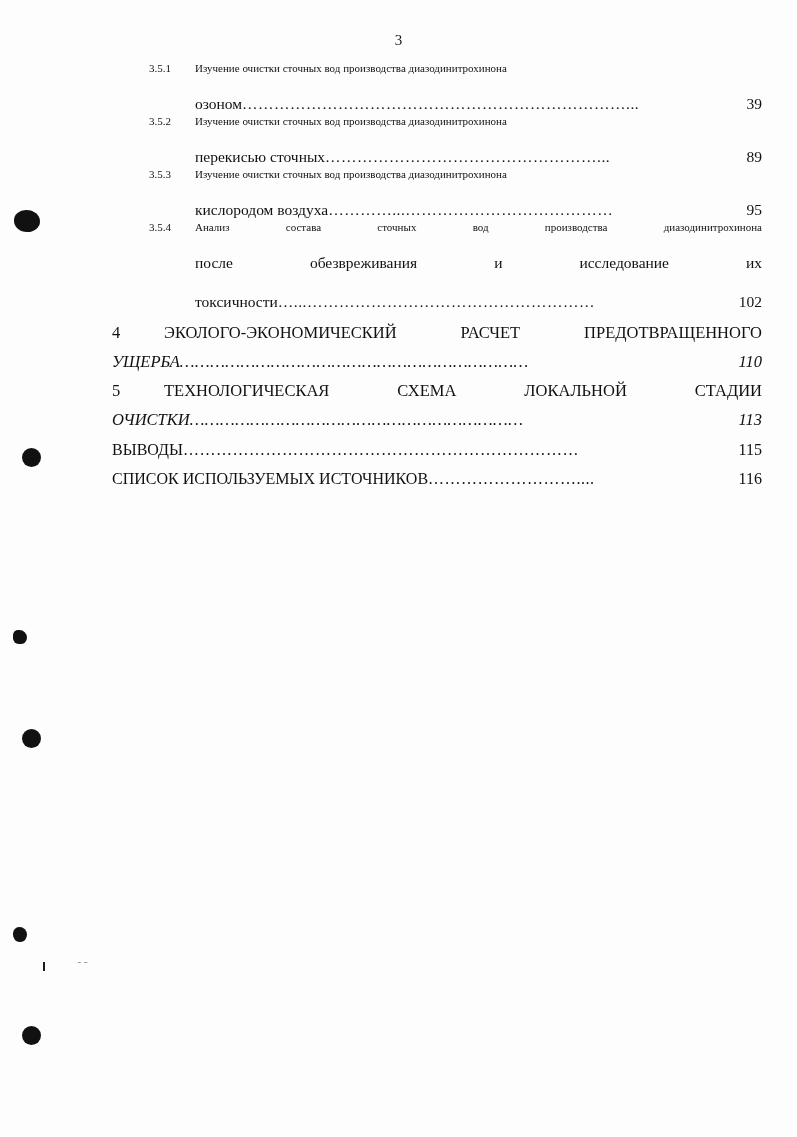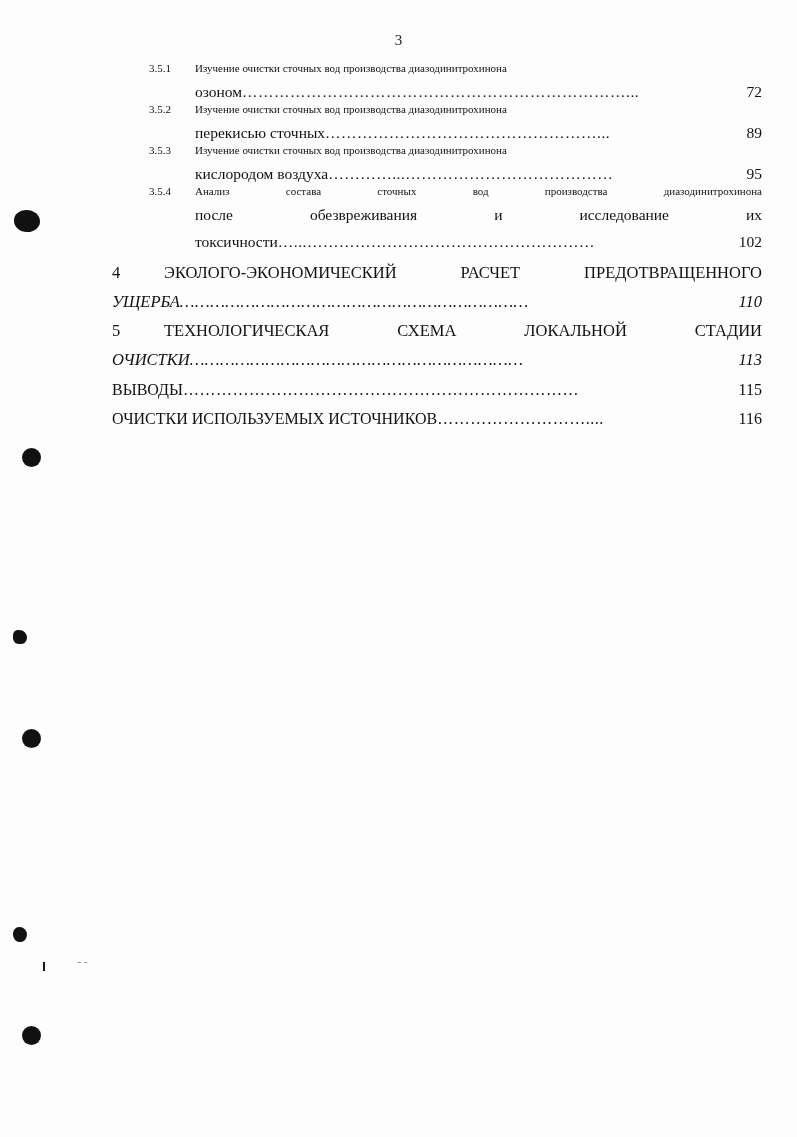--- a/index.html
+++ b/index.html
@@ -55,21 +55,21 @@
   .sub-text.justify {
     text-align: justify;
     text-align-last: justify;
   }
   .sub-line2 {
     display: flex;
     align-items: baseline;
     font-size: 15.5px;
     color: #111111;
     padding-left: 83px;
-    margin-top: 9px;
+    margin-top: 21px;
   }
   .sub-line2 .lead {
     flex: 1 1 auto;
     overflow: hidden;
     white-space: nowrap;
     letter-spacing: 0.5px;
   }
   .sub-line2 .pg {
     flex: 0 0 auto;
     padding-left: 0px;
@@ -175,21 +175,21 @@
   <div class="toc">
 
     <div class="sub-entry">
       <div class="sub-line1">
         <span class="sub-num">3.5.1</span>
         <span class="sub-text">Изучение очистки сточных вод производства диазодинитрохинона</span>
       </div>
       <div class="sub-line2">
         <span class="cont-word">озоном</span>
         <span class="lead">………………………………………………………………...</span>
-        <span class="pg">72</span>
+        <span class="pg">39</span>
       </div>
     </div>
 
     <div class="sub-entry">
       <div class="sub-line1">
         <span class="sub-num">3.5.2</span>
         <span class="sub-text">Изучение очистки сточных вод производства диазодинитрохинона</span>
       </div>
       <div class="sub-line2">
         <span class="cont-word">перекисью сточных</span>
@@ -249,20 +249,20 @@
       </div>
     </div>
 
     <div class="flat">
       <span class="word">ВЫВОДЫ</span>
       <span class="lead">………………………………………………………………</span>
       <span class="pg">115</span>
     </div>
 
     <div class="flat">
-      <span class="word">ОЧИСТКИ ИСПОЛЬЗУЕМЫХ ИСТОЧНИКОВ</span>
+      <span class="word">СПИСОК ИСПОЛЬЗУЕМЫХ ИСТОЧНИКОВ</span>
       <span class="lead">………………………....</span>
       <span class="pg">116</span>
     </div>
 
 
   </div>
 </div>
 
 </body></html>

